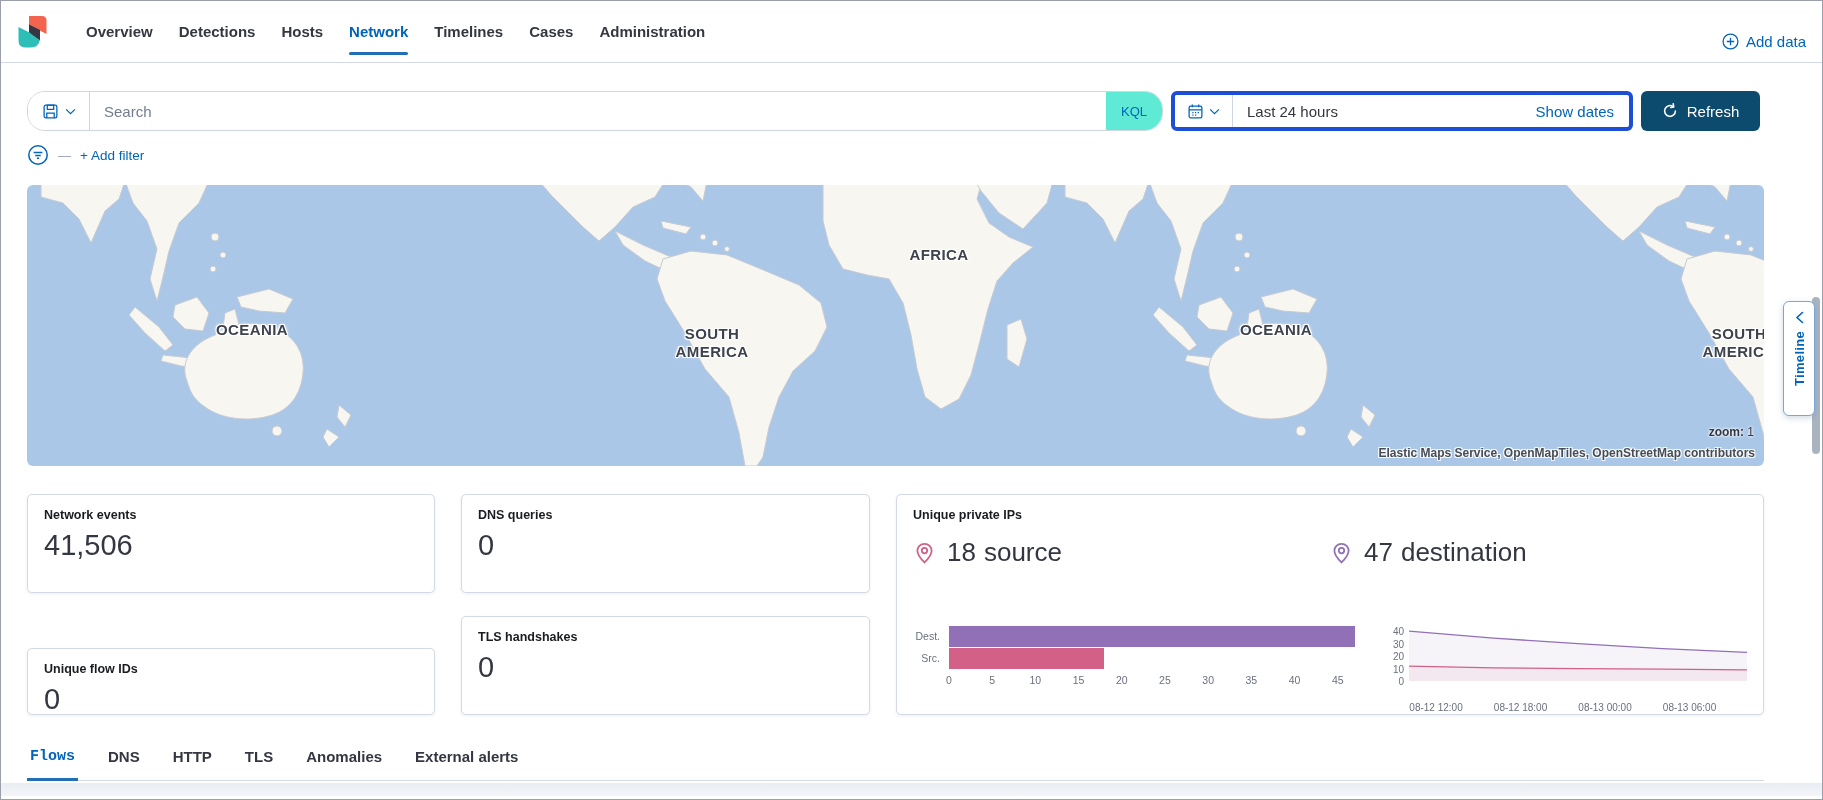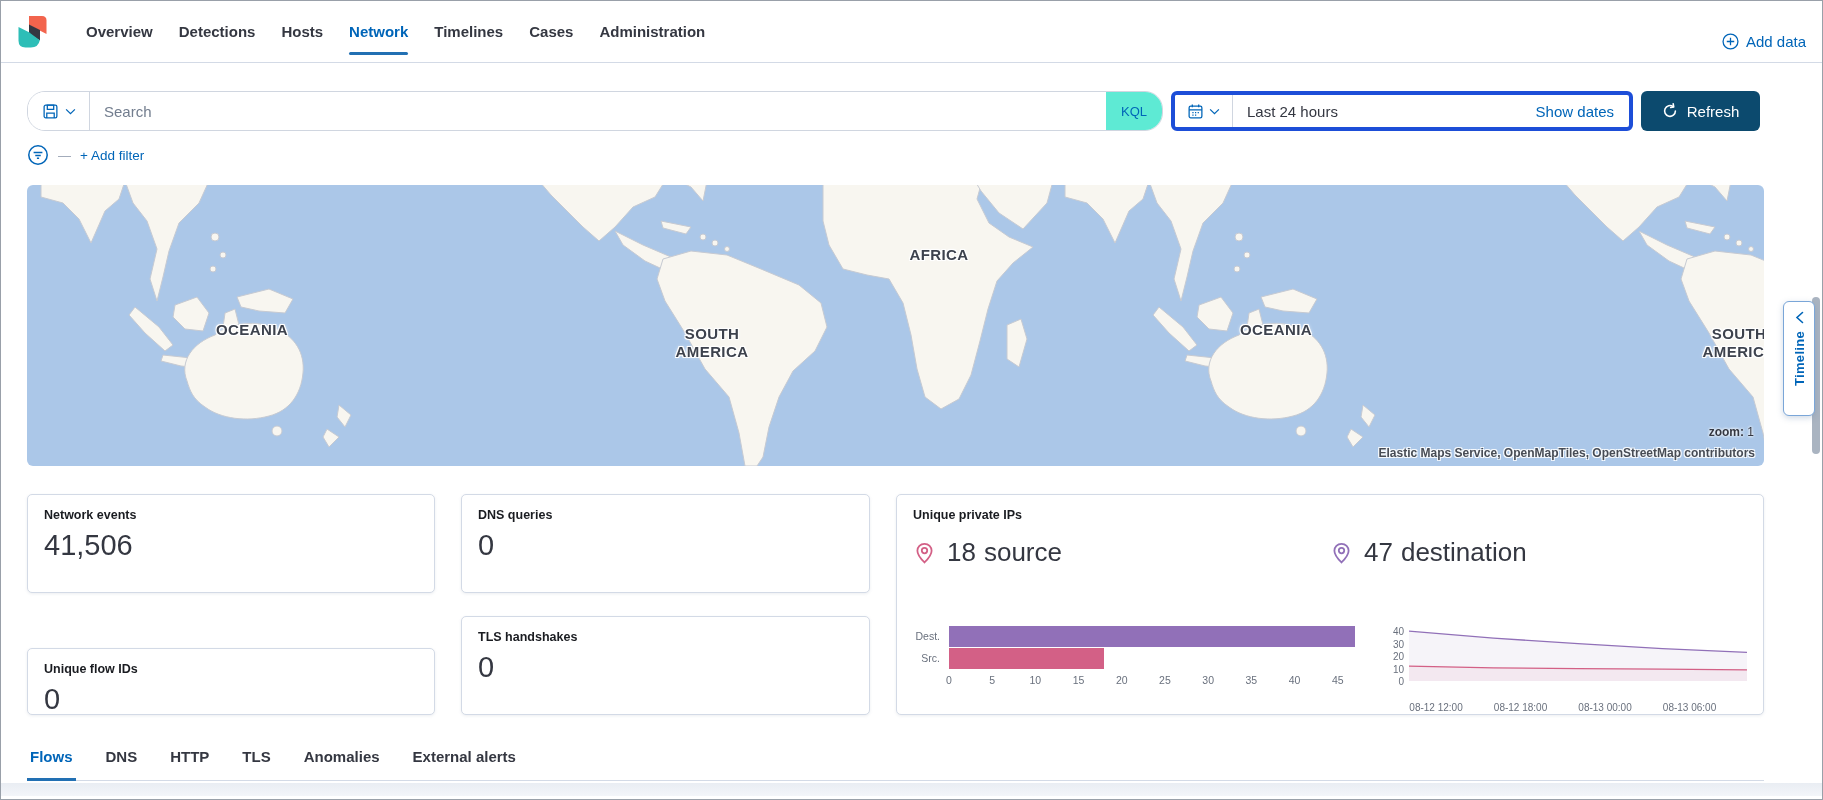--- a/index.html
+++ b/index.html
@@ -65,21 +65,21 @@
   .line-ylabels { width:24px; position:relative; height:56px; flex:0 0 auto; }
   .line-ylabels span { position:absolute; right:5px; font-size:10px; color:#69707d; }
   .line-plot { flex:1; height:56px; position:relative; }
   .line-plot svg { position:absolute; inset:0; width:100%; height:100%; }
   .line-xlabels { position:relative; height:16px; margin-left:24px; }
   .line-xlabels span { position:absolute; top:21px; transform:translateX(-50%); font-size:10px; color:#69707d; white-space:nowrap; }
 
   
   .tabs { display:flex; gap:27px; margin:33px 58px 0 26px; border-bottom:1px solid #d3dae6; }
   .tab { padding:0 3px 13px 3px; font-size:15px; font-weight:600; color:#343741; cursor:pointer; border-bottom:3px solid transparent; margin-bottom:-1px; }
-  .tab.active { color:#0065b8; border-bottom-color:#2270b3; }
+  .tab.active { color:#0065b8; border-bottom-color:#2270b3;font-family:Liberation Mono, monospace; }
   .below-strip { height:13px; margin-top:2px; background:linear-gradient(#e9edf3, #f3f5f9); }
 
   
   .scroll-thumb { position:absolute; right:2px; top:296px; width:8px; height:157px; background:#aab4c1; border-radius:4px; }
   .timeline-tab { position:absolute; right:7px; top:300px; width:32px; height:115px; background:#fff; border:1px solid #7aa6d8; border-radius:6px; box-shadow:0 2px 6px rgba(95,128,170,0.3); display:flex; flex-direction:column; align-items:center; padding-top:9px; gap:7px; cursor:pointer; }
   .timeline-label { writing-mode:vertical-rl; transform:rotate(180deg); font-size:13px; font-weight:600; color:#0065b8; letter-spacing:.3px; }
 
   .icon-blue { stroke:#0065b8; }
 </style>
 </head>

